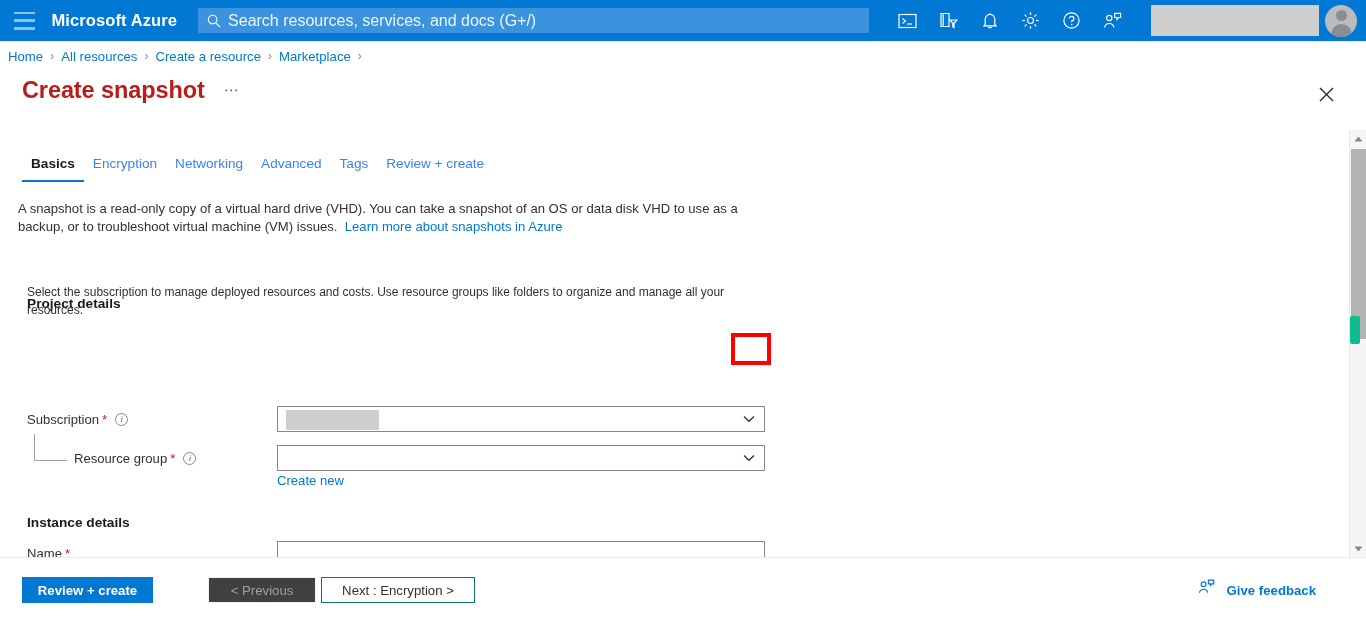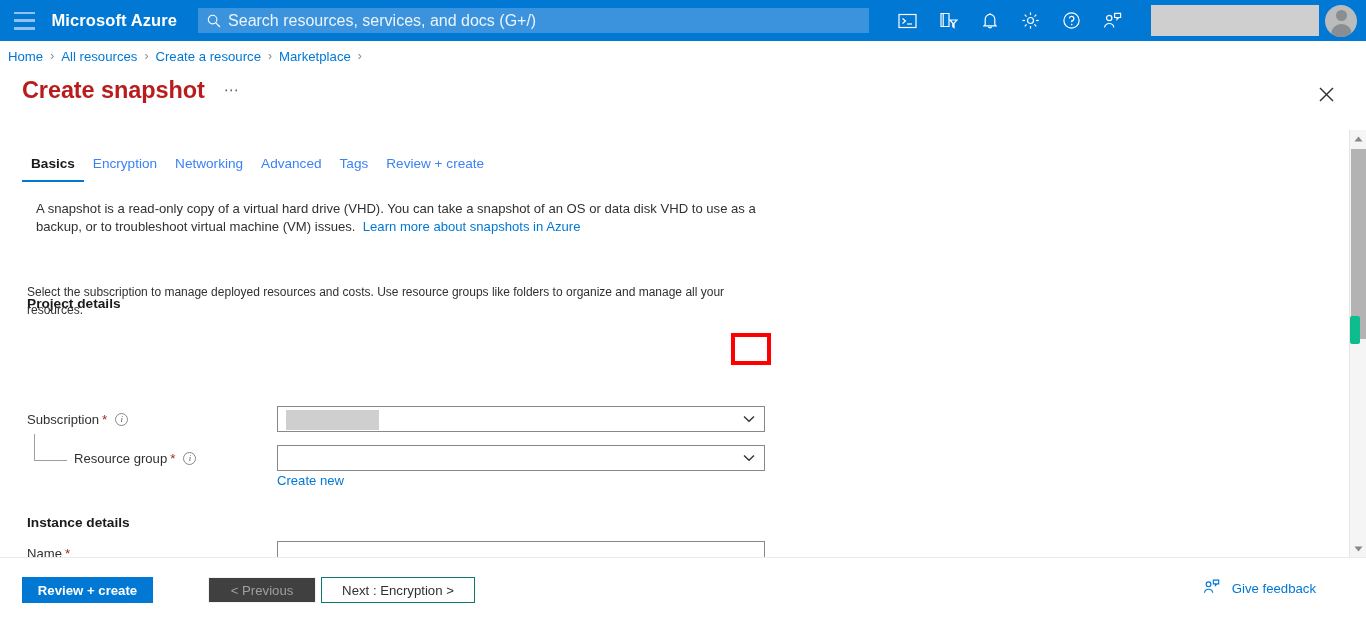--- a/index.html
+++ b/index.html
@@ -119,21 +119,21 @@
     font-size: 13.6px; color: #3b82f6;
     padding: 0 9px 9px 9px;
     cursor: pointer; white-space: nowrap;
     border-bottom: 2px solid transparent;
   }
   .tab.active { font-weight: bold; border-bottom-color: #0078d4; color: #1b1a19; }
 
   
   .content { position: absolute; top: 70px; left: 0; width: 1348px; }
   .desc {
-    position: absolute; top: 0; left: 36px;
+    position: absolute; top: 0; left: 18px;
     width: 720px; font-size: 13.1px; line-height: 17.5px; color: #323130;
   }
   .desc a { color: #0078d4; text-decoration: none; cursor: pointer; }
 
   .sec-head {
     position: absolute; left: 27px;
     font-size: 13.7px; font-weight: bold; color: #1b1a19;
   }
   .sec-sub {
     position: absolute; left: 27px;
@@ -245,22 +245,22 @@
   .btn-disabled {
     left: 208px; top: 19px; width: 108px;
     background: #404040; color: #a19f9d; border: 1px solid #f3f2f1;
   }
   .btn-default {
     left: 321px; top: 19px; width: 154px;
     background: #ffffff; color: #323130; border: 1px solid #0f766e;
   }
   .feedback {
     position: absolute; right: 50px; top: 21px;
-    display: flex; align-items: center; gap: 12px;
-    color: #0078d4; font-size: 13.2px; cursor: pointer;
+    display: flex; align-items: flex-end; gap: 12px;
+    color: #0078d4; font-size: 13.2px; cursor: pointer; font-weight: bold;
   }
 </style>
 </head>
 <body>
 
 <div class="topbar">
 
   <div class="hamburger">
     <i></i>
     <i></i>

